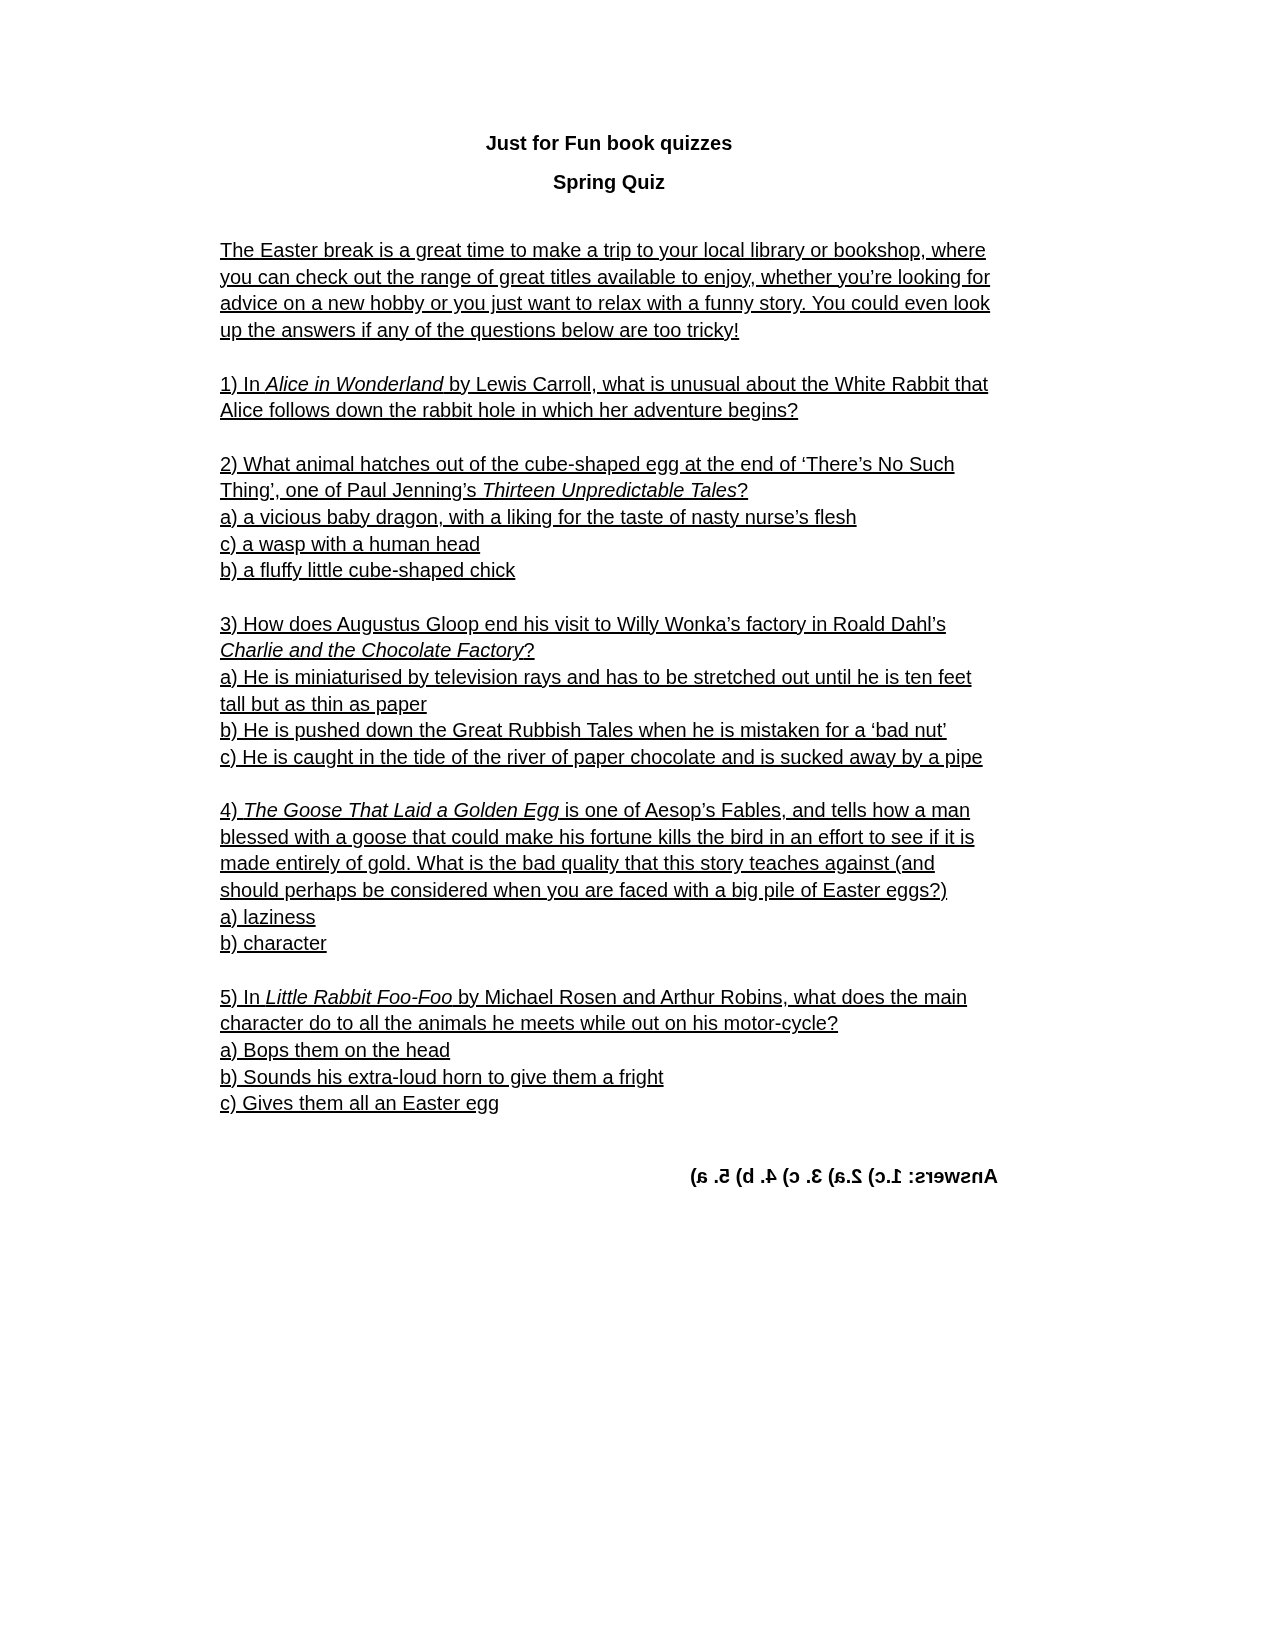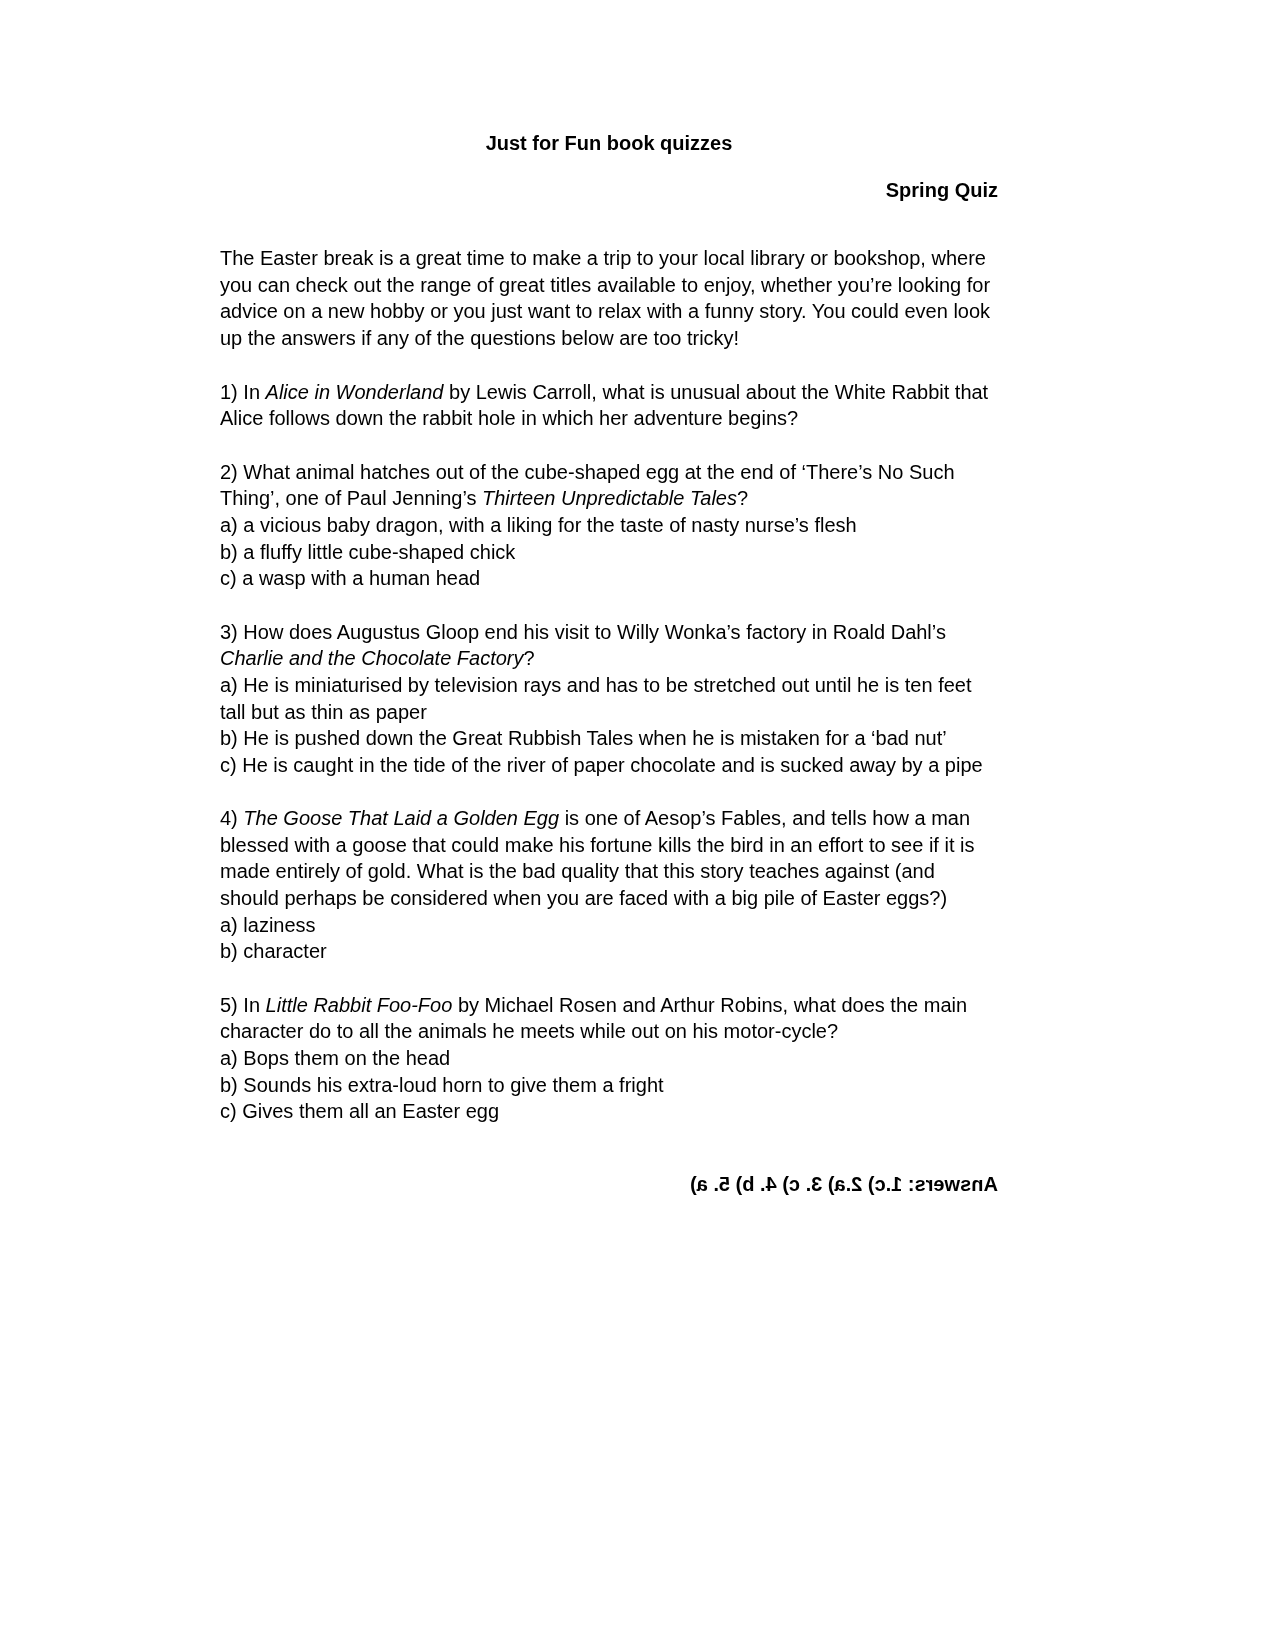--- a/index.html
+++ b/index.html
@@ -16,29 +16,30 @@
     position: absolute;
     left: 220px;
     top: 130px;
     width: 778px;
     font-size: 20px;
     line-height: 1.33;
   }
   .title {
     font-weight: bold;
     text-align: center;
-    margin-bottom: 20px;
+    margin-bottom: 12px;
   }
   .subtitle {
     font-weight: bold;
-    text-align: right;
+    text-align: center;
     margin-bottom: 42px;
   }
   .para {
     margin-bottom: 27px;
+    text-decoration: underline;
   }
   .block { display: block; }
   .italic { font-style: italic; }
   .answers-row {
     display: flex;
     justify-content: flex-end;
     margin-top: 46px;
   }
   .answers {
     font-weight: bold;
@@ -57,22 +58,22 @@
 
   <p class="para">The Easter break is a great time to make a trip to your local library or bookshop, where you can check out the range of great titles available to enjoy, whether you’re looking for advice on a new hobby or you just want to relax with a funny story. You could even look up the answers if any of the questions below are too tricky!</p>
 
   <p class="para">
     <span class="block"><span>1) In </span><span class="italic">Alice in Wonderland</span><span> by Lewis Carroll, what is unusual about the White Rabbit that Alice follows down the rabbit hole in which her adventure begins?</span></span>
   </p>
 
   <p class="para">
     <span class="block"><span>2) What animal hatches out of the cube-shaped egg at the end of ‘There’s No Such Thing’, one of Paul Jenning’s </span><span class="italic">Thirteen Unpredictable Tales</span><span>?</span></span>
     <span class="block">a) a vicious baby dragon, with a liking for the taste of nasty nurse’s flesh</span>
+    <span class="block">c) a wasp with a human head</span>
     <span class="block">b) a fluffy little cube-shaped chick</span>
-    <span class="block">c) a wasp with a human head</span>
   </p>
 
   <p class="para">
     <span class="block"><span>3) How does Augustus Gloop end his visit to Willy Wonka’s factory in Roald Dahl’s </span><span class="italic">Charlie and the Chocolate Factory</span><span>?</span></span>
     <span class="block">a) He is miniaturised by television rays and has to be stretched out until he is ten feet tall but as thin as paper</span>
     <span class="block">b) He is pushed down the Great Rubbish Tales when he is mistaken for a ‘bad nut’</span>
     <span class="block">c) He is caught in the tide of the river of paper chocolate and is sucked away by a pipe</span>
   </p>
 
   <p class="para">

